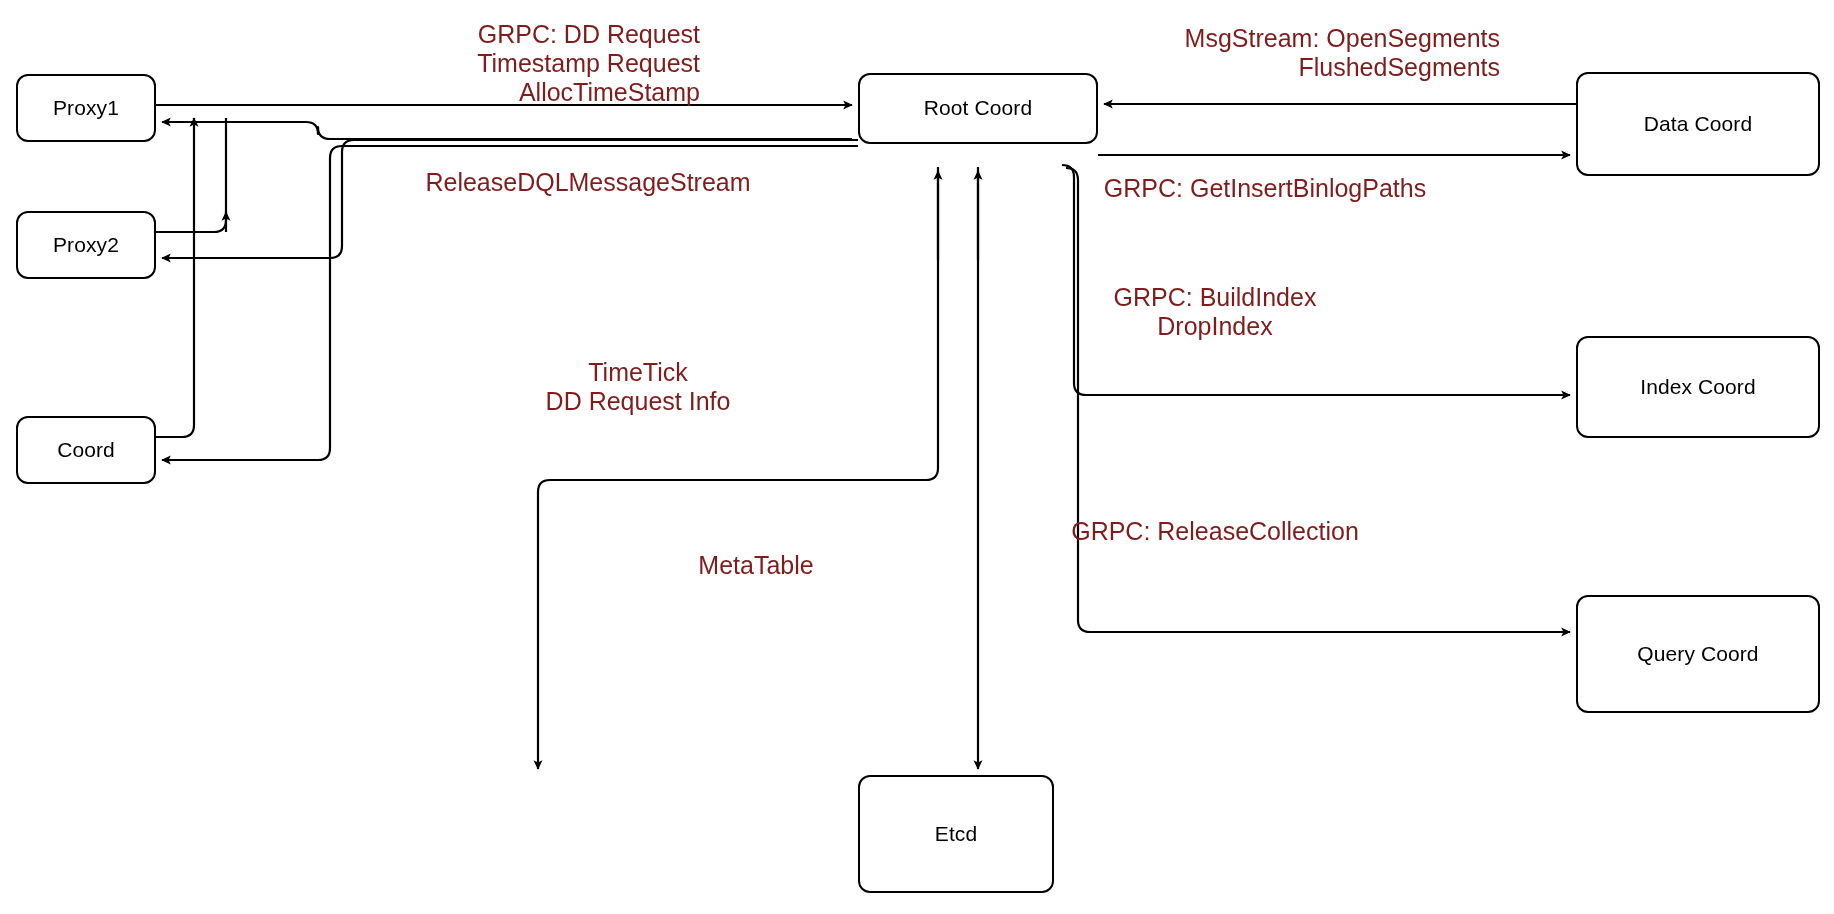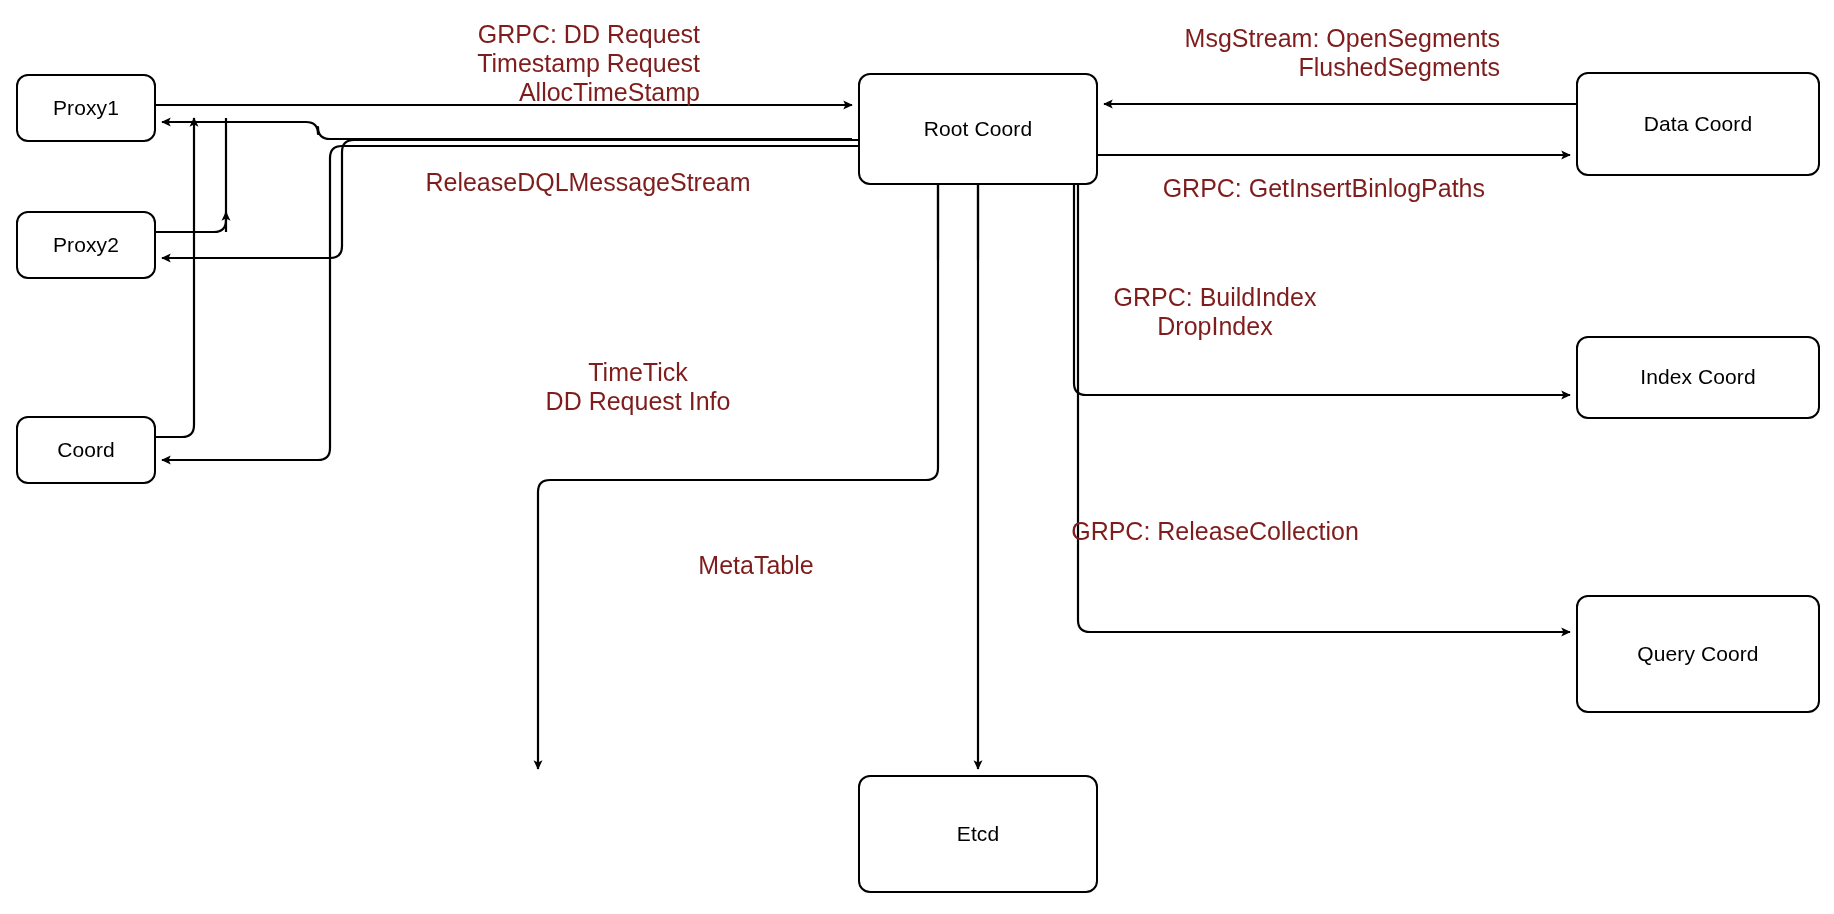--- a/index.html
+++ b/index.html
@@ -106,48 +106,48 @@
   </div>
 
   <div class="node" style="left:16px;  top:211px; width:140px; height:68px;">
     <span class="node-label">Proxy2</span>
   </div>
 
   <div class="node" style="left:16px;  top:416px; width:140px; height:68px;">
     <span class="node-label">Coord</span>
   </div>
 
-  <div class="node" style="left:858px; top:73px;  width:240px; height:112px;">
+  <div class="node" style="left:858px; top:73px;  width:240px; height:71px;">
     <span class="node-label">Root Coord</span>
   </div>
 
   <div class="node" style="left:1576px; top:72px;  width:244px; height:104px;">
     <span class="node-label">Data Coord</span>
   </div>
 
-  <div class="node" style="left:1576px; top:336px; width:244px; height:83px;">
+  <div class="node" style="left:1576px; top:336px; width:244px; height:102px;">
     <span class="node-label">Index Coord</span>
   </div>
 
   <div class="node" style="left:1576px; top:595px; width:244px; height:118px;">
     <span class="node-label">Query Coord</span>
   </div>
 
 
-  <div class="node" style="left:858px;  top:775px; width:240px; height:118px;">
+  <div class="node" style="left:858px;  top:775px; width:196px; height:118px;">
     <span class="node-label">Etcd</span>
   </div>
 
   <div class="edge-label el-right" style="left:330px; top:20px; width:370px;"><div>GRPC: DD Request</div><div>Timestamp Request</div><div>AllocTimeStamp</div></div>
 
   <div class="edge-label el-center" style="left:378px; top:168px; width:420px;"><div>ReleaseDQLMessageStream</div></div>
 
   <div class="edge-label el-right" style="left:1040px; top:24px; width:460px;"><div>MsgStream: OpenSegments</div><div>FlushedSegments</div></div>
 
-  <div class="edge-label el-center" style="left:1045px; top:174px; width:440px;text-align:right;"><div>GRPC: GetInsertBinlogPaths</div></div>
+  <div class="edge-label el-center" style="left:1045px; top:174px; width:440px;"><div>GRPC: GetInsertBinlogPaths</div></div>
 
   <div class="edge-label el-center" style="left:1045px; top:283px; width:340px;"><div>GRPC: BuildIndex</div><div>DropIndex</div></div>
 
   <div class="edge-label el-center" style="left:1045px; top:517px; width:340px;"><div>GRPC: ReleaseCollection</div></div>
 
   <div class="edge-label el-center" style="left:468px; top:358px; width:340px;"><div>TimeTick</div><div>DD Request Info</div></div>
 
   <div class="edge-label el-center" style="left:676px; top:551px; width:160px;"><div>MetaTable</div></div>
 
 </div>

